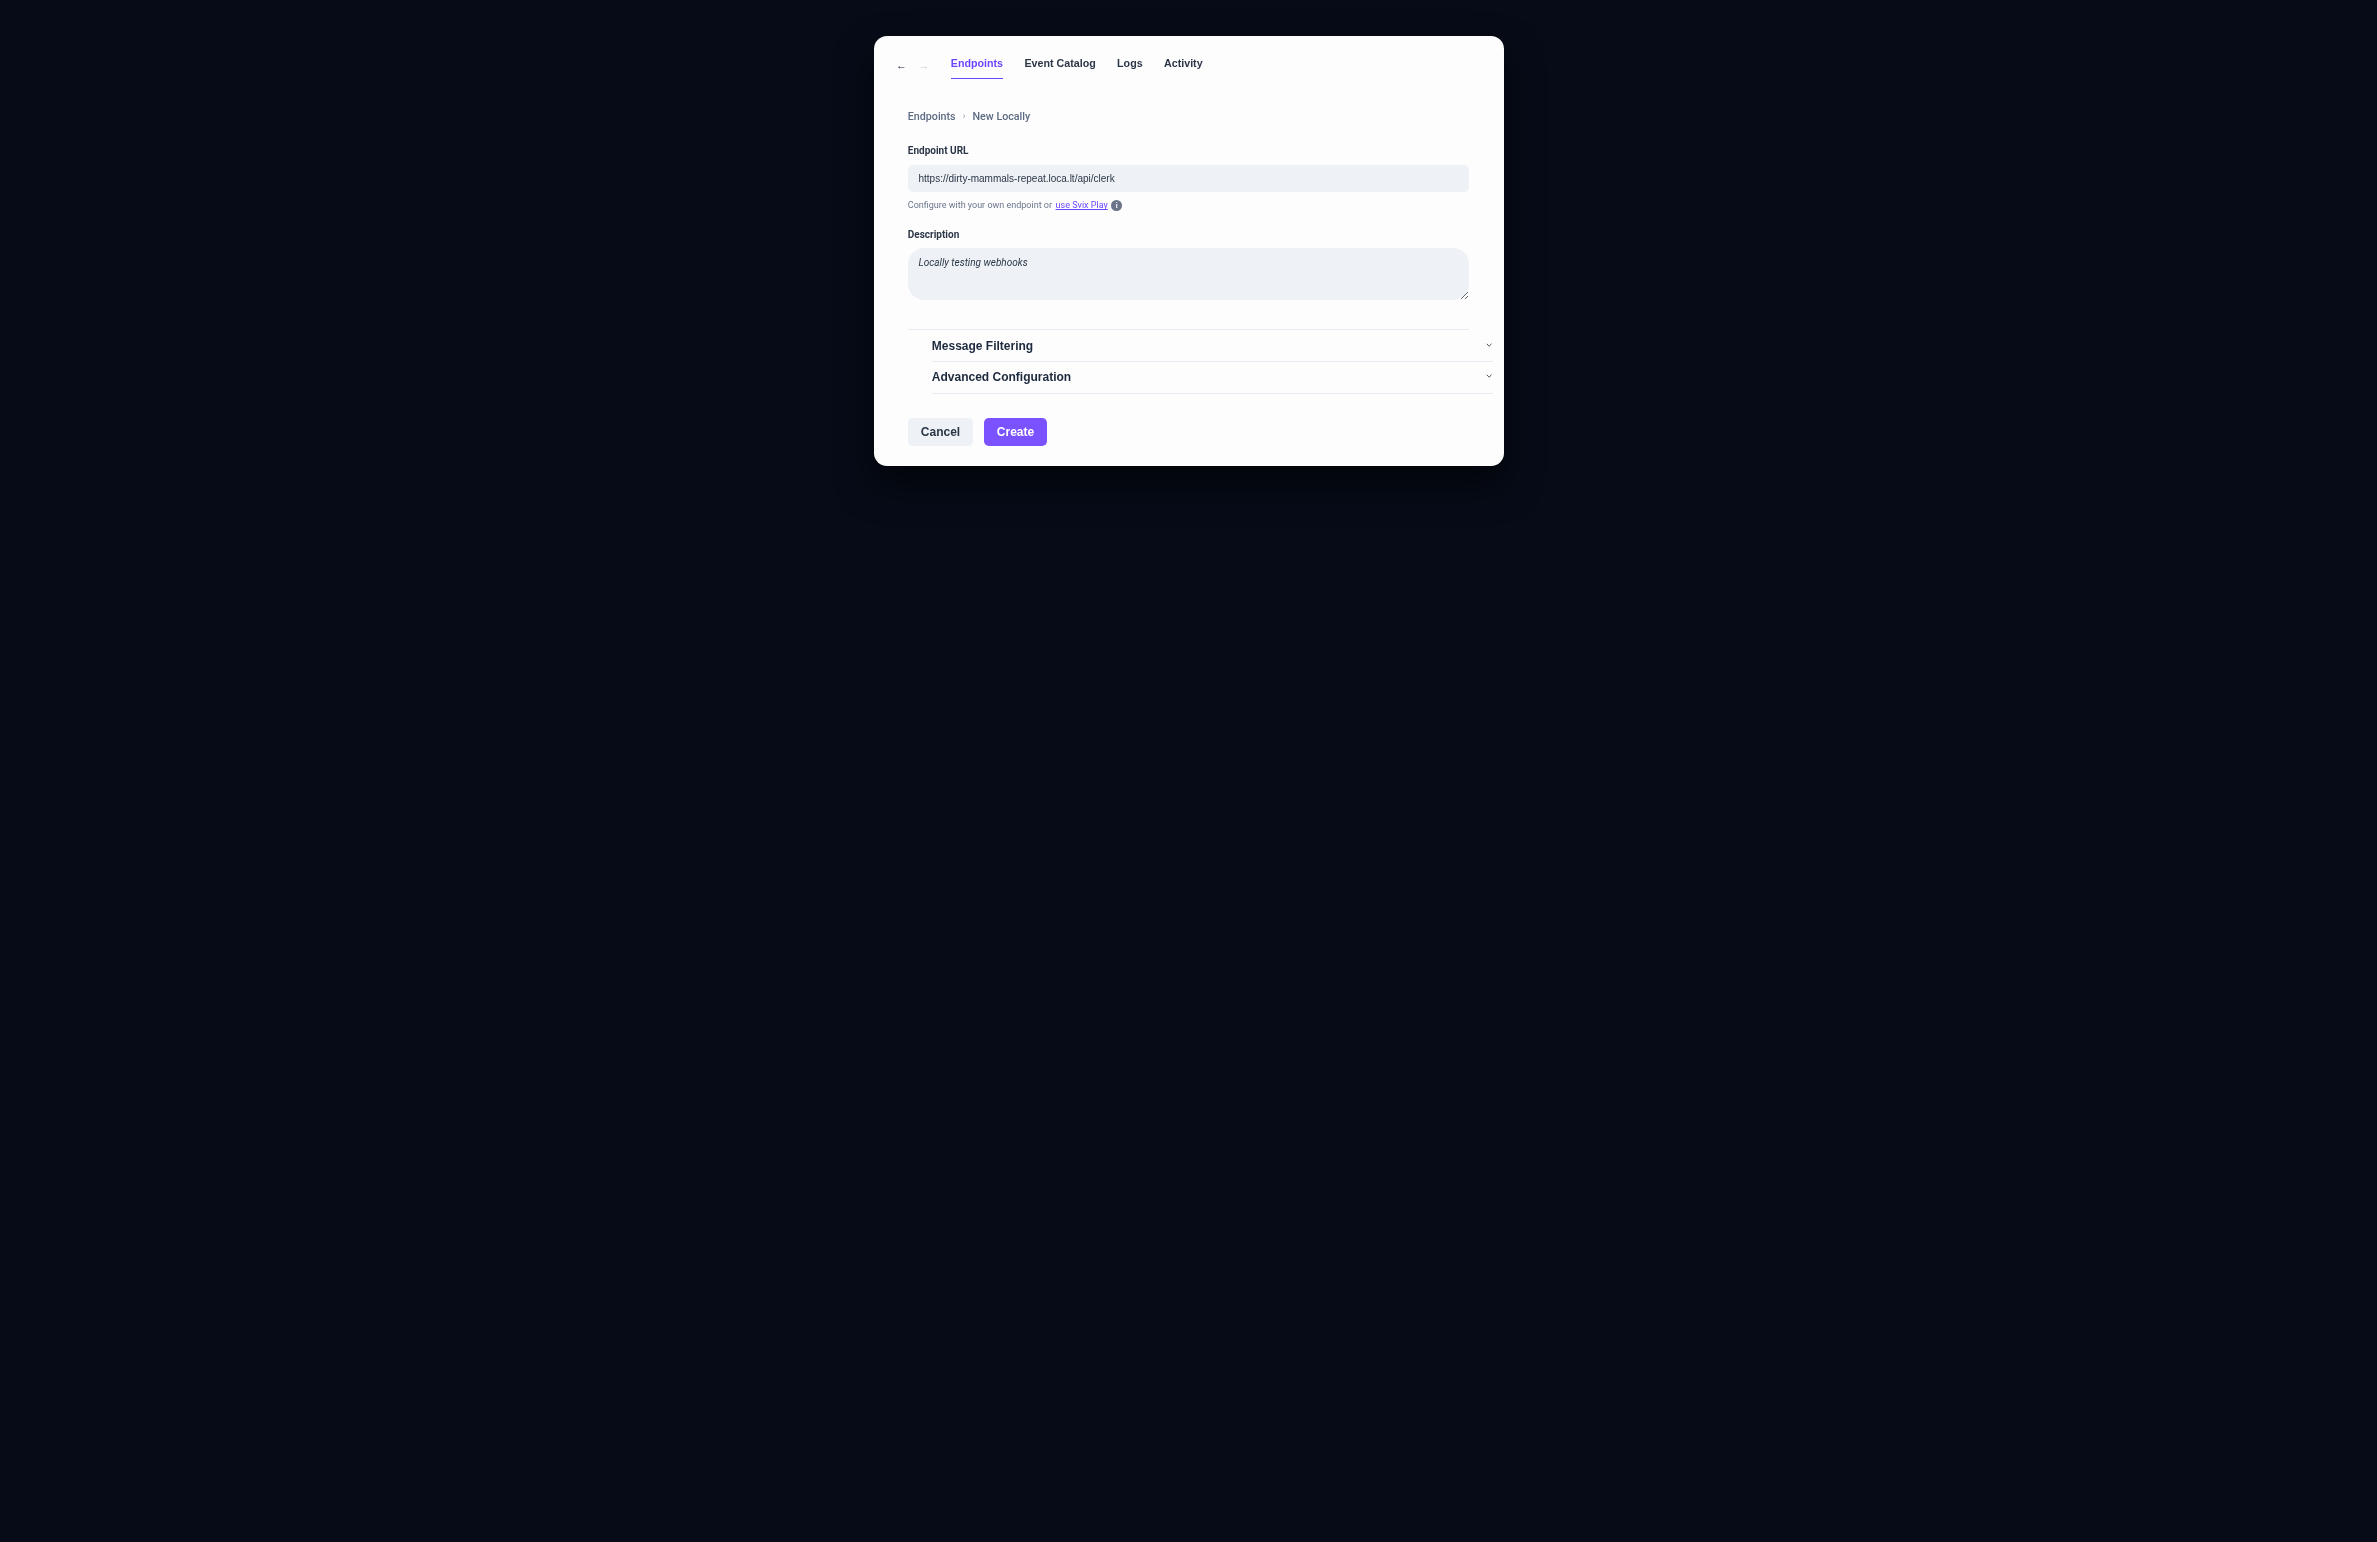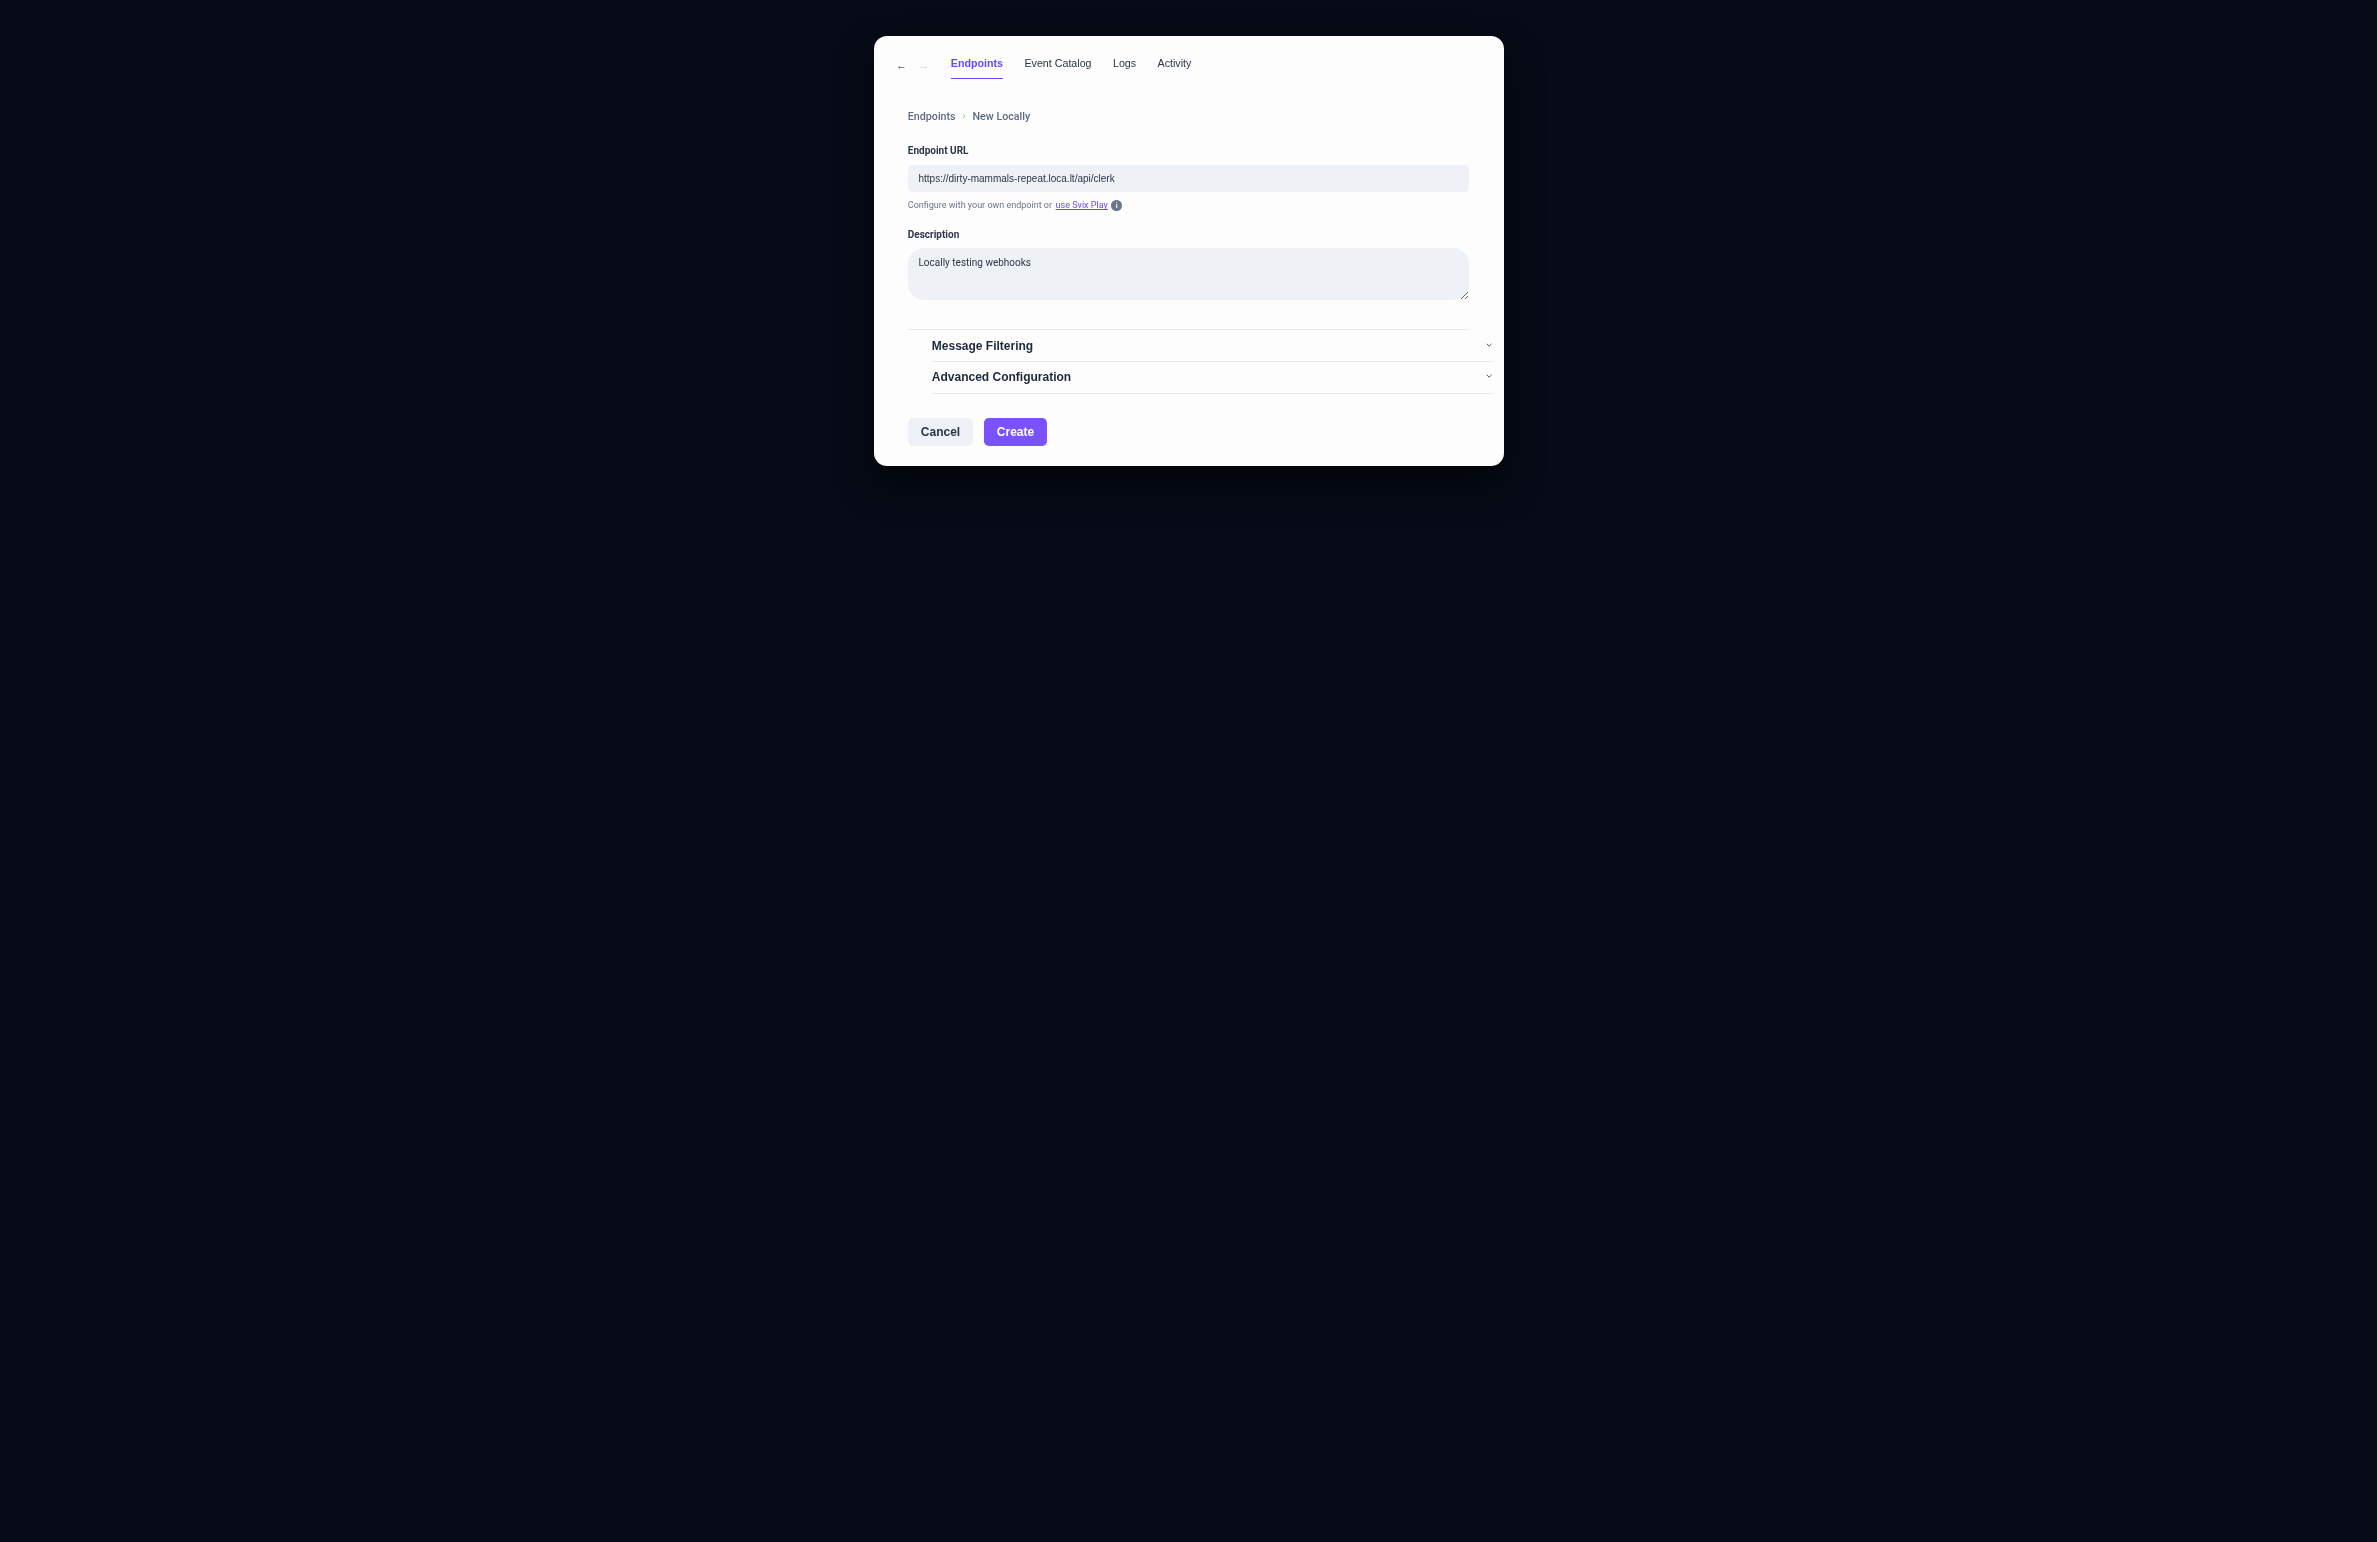--- a/index.html
+++ b/index.html
@@ -46,21 +46,21 @@
     display: flex; align-items: center; justify-content: center;
     background: transparent; border: none; cursor: pointer;
     font-size: 10.7px; line-height: 1;
     margin-right: 2.4px;
   }
   .nav-arrow.back { color: #0f172a; }
   .nav-arrow.fwd  { color: #c8cdd6; margin-right: 14.3px; }
   .tabs { display: flex; gap: 21.4px; align-items: flex-end; }
   .tab {
     background: none; border: none; cursor: pointer;
-    font-size: 10.7px; font-weight: 400;
+    font-size: 10.7px; font-weight: 700;
     color: #2b3647;
     padding: 4.8px 0 8.3px 0;
     border-bottom: 1.5px solid transparent;
   }
   .tab.active {
     color: #6b46ff;
     border-bottom-color: #6b46ff;
     font-weight: 600;
   }
   
@@ -104,20 +104,21 @@
     background: #eef2f6;
     border: none;
     border-radius: 16px;
     padding: 8.3px 10.7px;
     font-size: 10px;
     color: #2b3647;
     outline: none;
     min-height: 52px;
     resize: both;
     font-family: inherit;
+    font-style: italic;
   }
   .accordions {
     margin-top: 27px;
     border-top: 0.6px solid #e7eaf0;
   }
   .acc-row {
     display: flex; align-items: center; justify-content: space-between;
     padding: 8.3px 0;
     border-bottom: 0.6px solid #e7eaf0;
     cursor: pointer;

